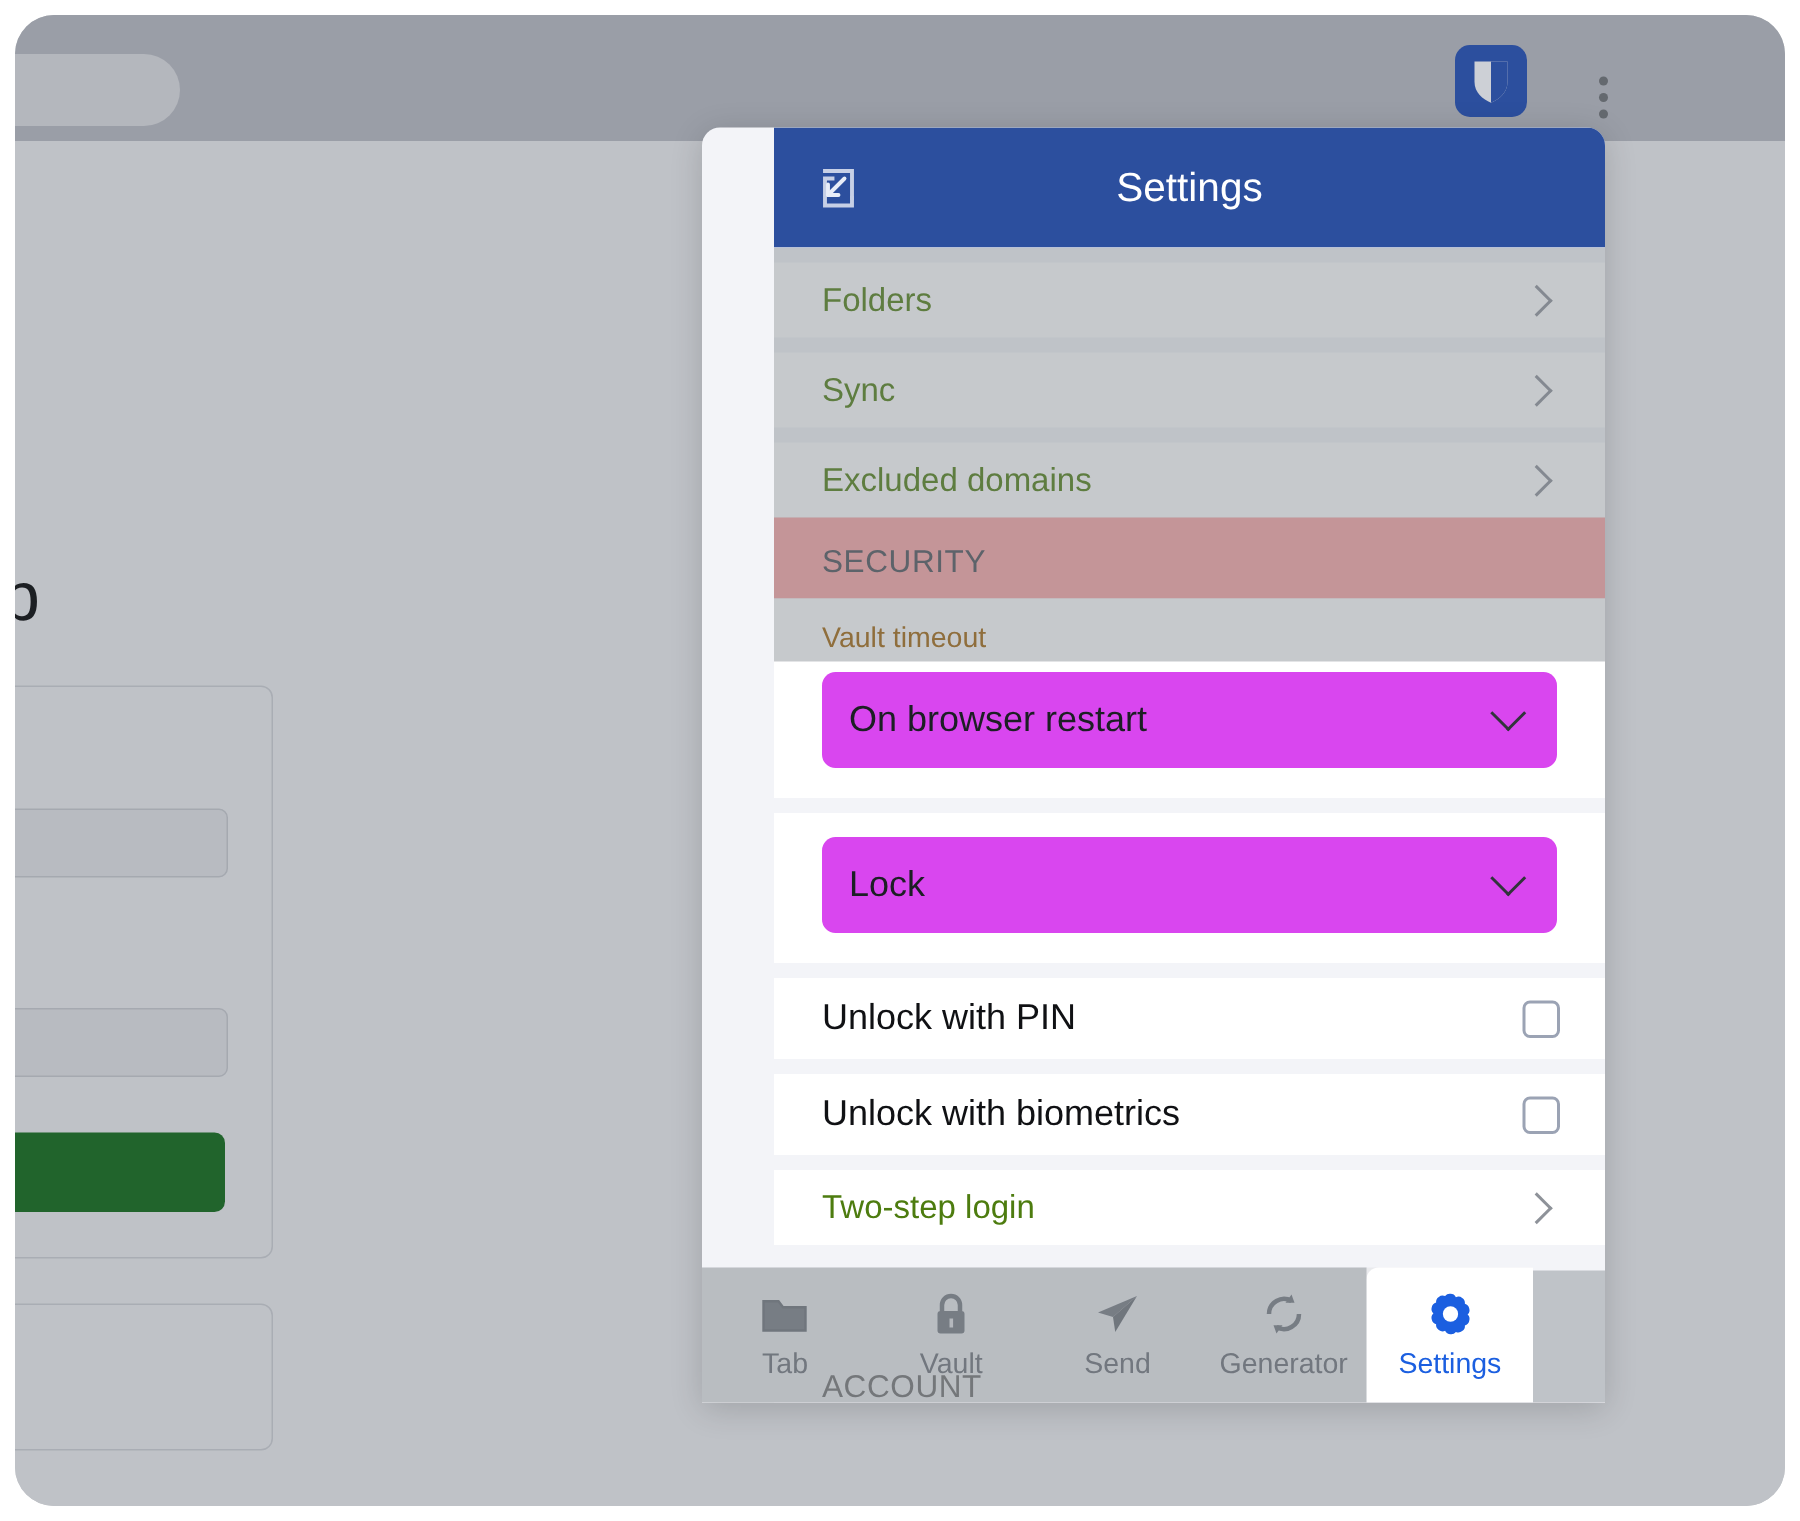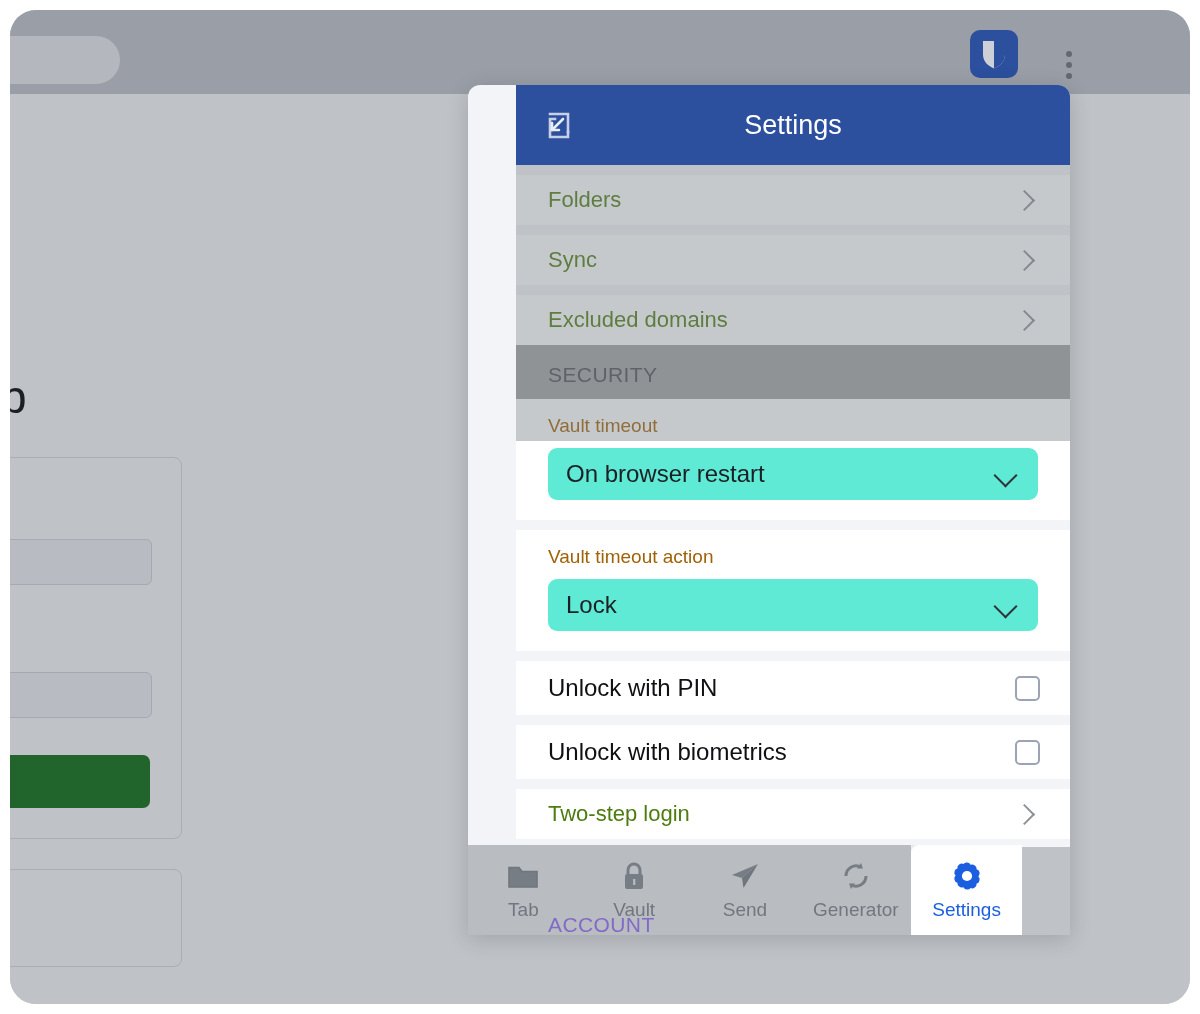--- a/index.html
+++ b/index.html
@@ -220,37 +220,37 @@
     border-top: 2.4px solid #8e9299;
     transform: rotate(45deg);
     margin-right: 6px;
   }
 
   .bw-section-head {
     font-size: 21px;
     color: #4b5057;
     letter-spacing: 0.4px;
     padding: 18px 0 12px 32px;
-    background: #a3a3a3;
+    background: #fca5a5;
   }
 
   .bw-field-card {
     background: #ffffff;
     padding: 16px 32px 20px 32px;
   }
   .bw-field-label {
     font-size: 19px;
     color: #a16207;
     margin-bottom: 11px;
   }
   .bw-select {
     position: relative;
-    height: 52px;
+    height: 64px;
     border-radius: 9px;
-    background: #5eead4;
+    background: #d946ef;
     display: flex;
     align-items: center;
     padding: 0 18px;
     box-sizing: border-box;
   }
   .bw-select-value {
     font-size: 24px;
     color: #1c1f24;
   }
   .sel-chev {
@@ -334,21 +334,21 @@
     pointer-events: none;
     z-index: 4;
   }
 
   
   #bw-account-head {
     position: absolute;
     left: 32px;
     top: 748px;
     font-size: 21px;
-    color: #8b5cf6;
+    color: #737373;
     letter-spacing: 0.4px;
     z-index: 1;
   }
 </style>
 </head>
 <body>
 
 <div id="canvas">
 
   <div id="browser-window">
@@ -426,21 +426,20 @@
           <div class="bw-field-label">Vault timeout</div>
           <div class="bw-select">
             <span class="bw-select-value">On browser restart</span>
             <span class="sel-chev"></span>
           </div>
         </div>
 
         <div class="bw-gap"></div>
 
         <div class="bw-field-card">
-          <div class="bw-field-label">Vault timeout action</div>
           <div class="bw-select">
             <span class="bw-select-value">Lock</span>
             <span class="sel-chev"></span>
           </div>
         </div>
 
         <div class="bw-gap"></div>
 
         <div class="bw-check-row">
           <span class="bw-row-label">Unlock with PIN</span>

